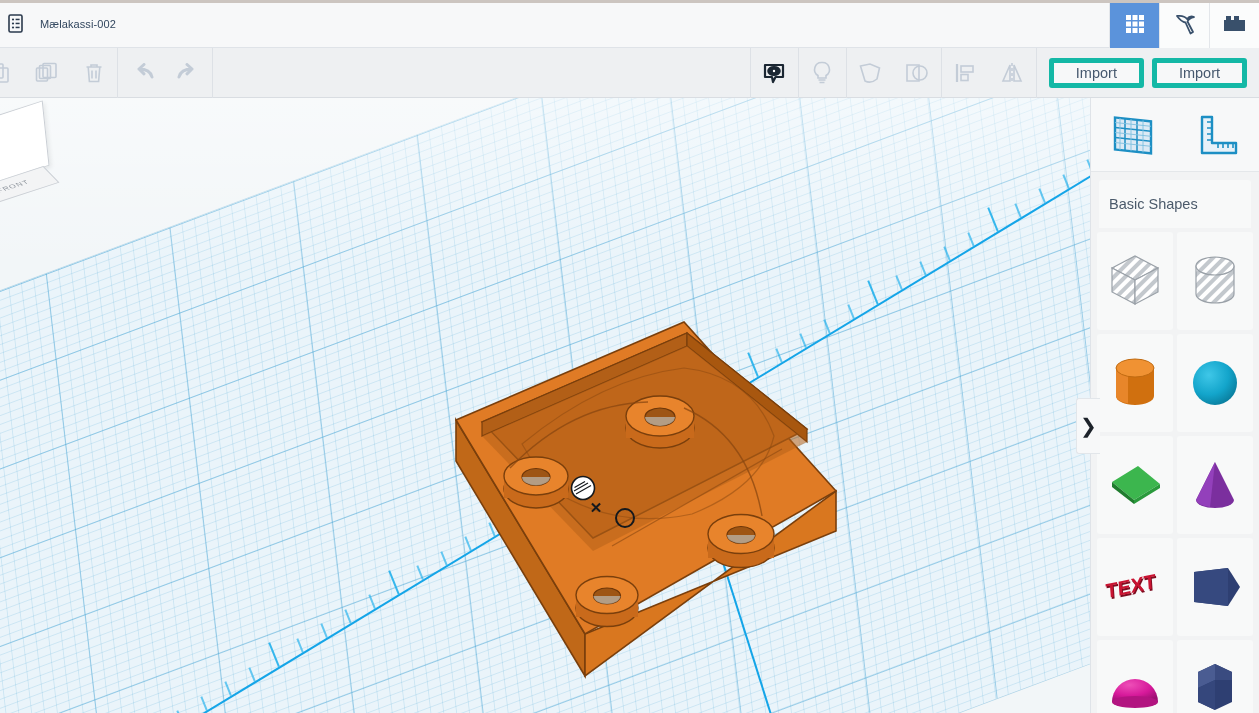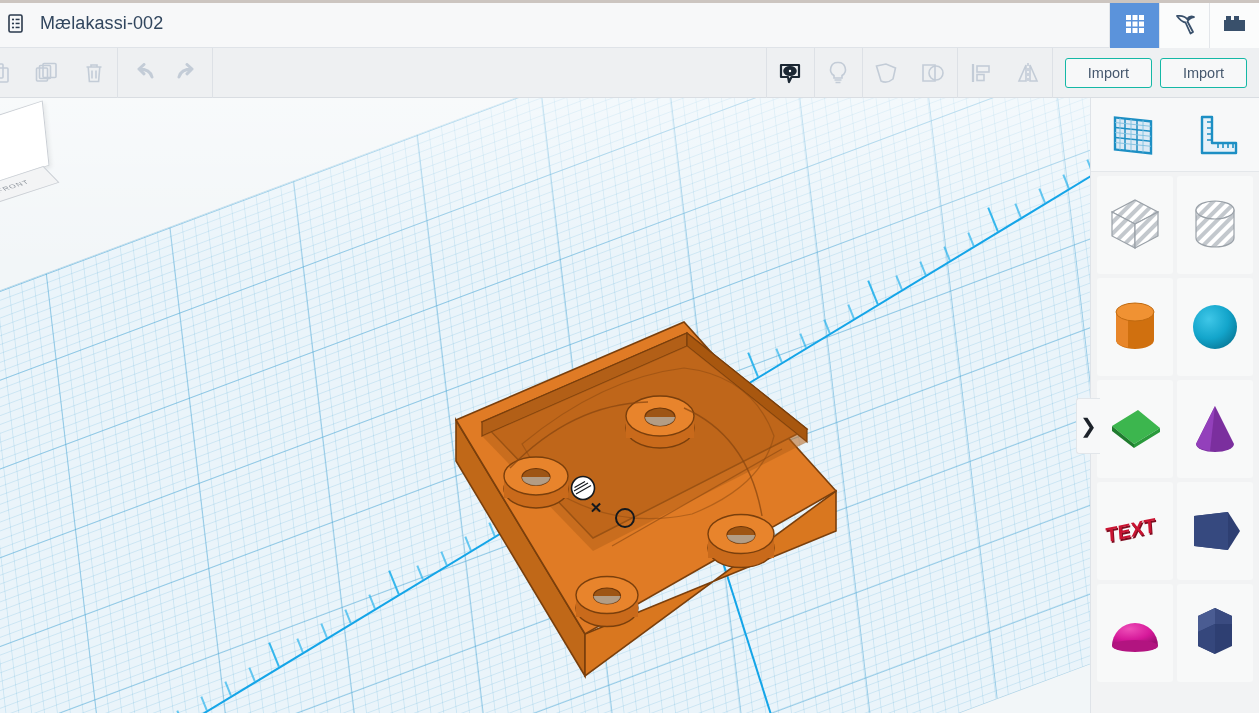--- a/index.html
+++ b/index.html
@@ -23,21 +23,21 @@
     position:absolute; top:0; left:0; width:1259px; height:3px;
     background:#ccc5c0;
   }
   .doc-icon {
     margin-left:4px; width:22px; height:26px;
     display:flex; align-items:center; justify-content:center;
     color:#2b3a4d;
   }
   .doc-title {
     margin-left:14px;
-    font-size:18px; color:#31465e; letter-spacing:.1px;
+    font-size:11px; color:#31465e; letter-spacing:.1px;
   }
   .title-right { margin-left:auto; display:flex; height:48px; }
   .mode-btn {
     width:50px; height:48px;
     display:flex; align-items:center; justify-content:center;
     border-left:1px solid #e3e6ea;
     background:#fbfcfc; cursor:pointer;
   }
   .mode-btn.active { background:#5b93db; }
   .mode-btn.active svg { fill:#ffffff; }
@@ -55,21 +55,21 @@
     width:47px; height:50px;
     display:flex; align-items:center; justify-content:center;
     cursor:pointer;
   }
   .tb-btn svg { stroke:#c3ccd7; fill:none; stroke-width:1.6; }
   .tb-btn.dark svg { stroke:#1b2733; }
   .tb-sep { width:1px; height:50px; background:#dde1e6; }
   .tb-spacer { flex:1 1 auto; }
   .tb-textbtn {
     height:30px; padding:0 22px; margin-right:8px;
-    border:1px solid #14b8a6; border-radius:3px;
+    border:5px solid #14b8a6; border-radius:3px;
     background:#f7f8f9; color:#46586e; font-size:14.5px;
     display:flex; align-items:center; justify-content:center;
     cursor:pointer;
   }
 
   
   .canvas {
     position:absolute; top:98px; left:0;
     width:1090px; height:615px;
     overflow:hidden; background:#f2f6f8;
@@ -465,20 +465,21 @@
       </div>
       <div class="panel-tab">
         <svg width="46" height="44" viewBox="0 0 46 44">
           <path d="M8 4 H18 V30 H42 V40 H8 Z" fill="#e7f2f9" stroke="#1d8fc4" stroke-width="2.4" stroke-linejoin="round"></path>
           <path d="M18 9 H13 M18 15 H13 M18 21 H13 M18 27 H13" stroke="#1d8fc4" stroke-width="1.6"></path>
           <path d="M24 30 V35 M29 30 V35 M34 30 V35 M39 30 V35" stroke="#1d8fc4" stroke-width="1.6"></path>
         </svg>
       </div>
     </div>
 
+    <div class="panel-head">Basic Shapes</div>
 
     <div class="shape-grid">
 
       <div class="shape-cell">
         <svg width="62" height="62" viewBox="0 0 62 62">
           <defs>
             <pattern id="stripeA" width="8" height="8" patternTransform="rotate(45)" patternUnits="userSpaceOnUse">
               <rect width="8" height="8" fill="#ffffff"></rect>
               <rect width="4" height="8" fill="#c3c8cd"></rect>
             </pattern>

